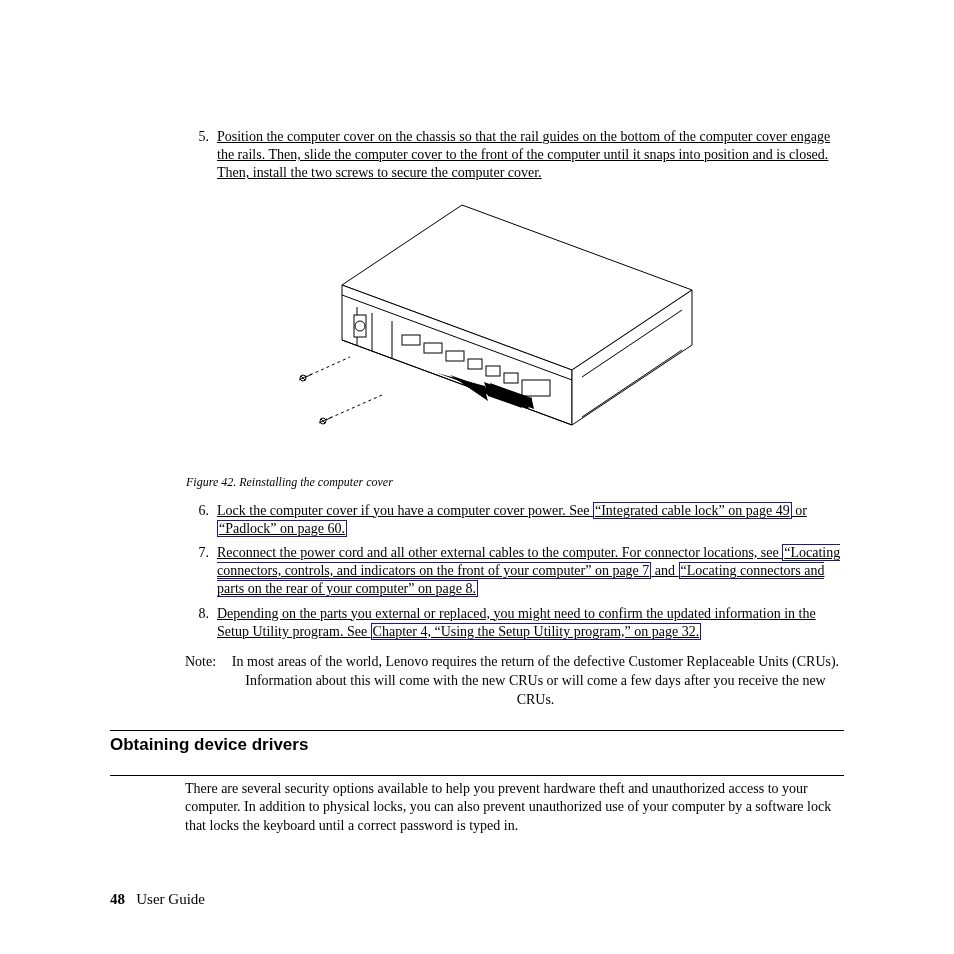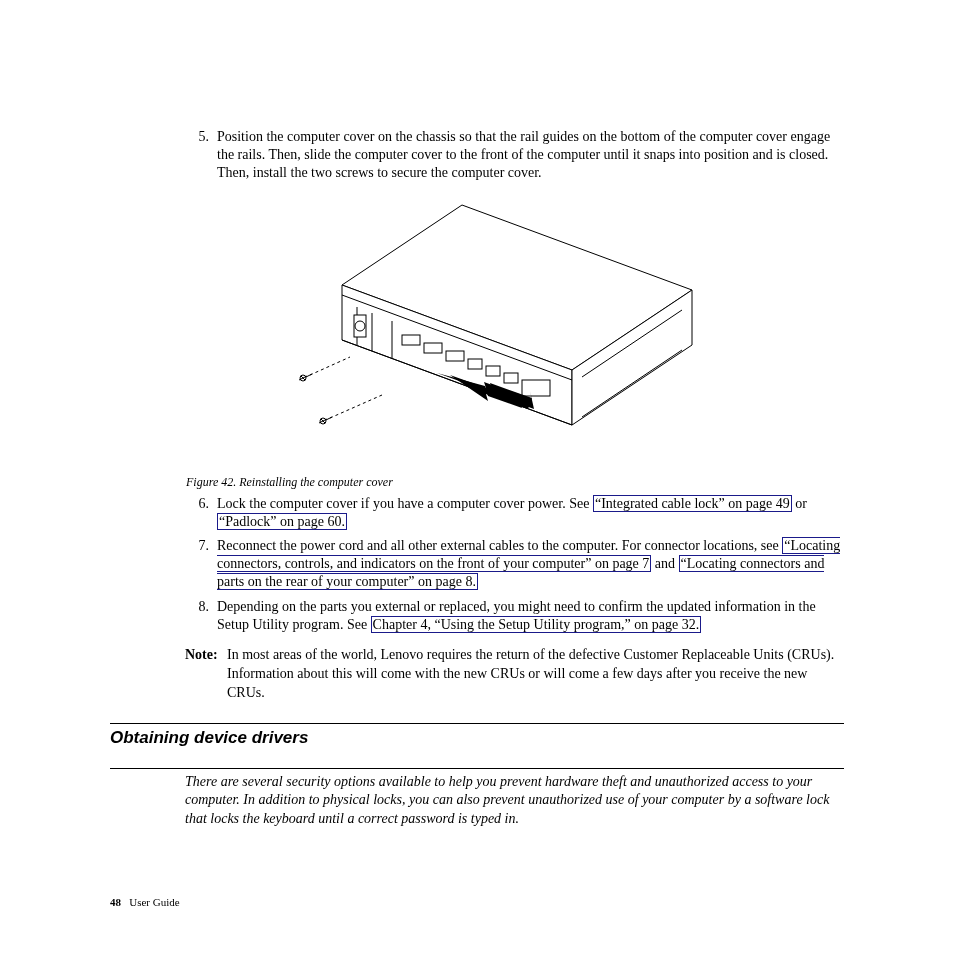--- a/index.html
+++ b/index.html
@@ -26,77 +26,78 @@
     line-height: 1.3;
   }
   .num {
     width: 24px;
     flex: 0 0 24px;
     text-align: right;
     padding-right: 8px;
   }
   .num-body {
     flex: 1;
+    text-decoration: underline;
   }
   .figure-container {
     margin: 12px 0 6px 0;
     text-align: center;
   }
   .figure-svg {
     width: 490px;
     height: 270px;
   }
   .figure-caption {
     font-style: italic;
     font-size: 12px;
     margin-left: 76px;
     margin-top: 2px;
-    margin-bottom: 5px;
+    margin-bottom: 12px;
   }
   .link-box {
     border: 1px solid #1a1a8a;
     padding: 0 1px;
     color: #000;
     text-decoration: none;
     text-align: center;
   }
   .note-row {
     display: flex;
     margin-left: 75px;
     margin-top: 12px;
     line-height: 1.35;
   }
   .note-label {
     flex: 0 0 42px;
-    font-weight: bold;
+    font-weight: normal;
   }
   .note-body {
     flex: 1;
+    text-align: center;
   }
   .section-rule {
     border-top: 1px solid #000;
     margin-top: 20px;
     padding-top: 4px;
-    font-style: italic;
   }
   .section-heading {
     font-family: Arial, Helvetica, sans-serif;
     font-weight: bold;
     font-size: 17px;
     margin: 0 0 6px 0;
   }
   .section-body {
     margin-left: 75px;
     line-height: 1.35;
   }
   .footer {
     position: absolute;
     left: 110px;
     bottom: 46px;
-    font-size: 11px;
+    font-size: 15px;
     font-family: "Palatino Linotype", Palatino, serif;
     margin-top: 21px;
   }
   .footer .pagenum {
     font-weight: bold;
   }
 </style>
 </head>
 <body>
 

